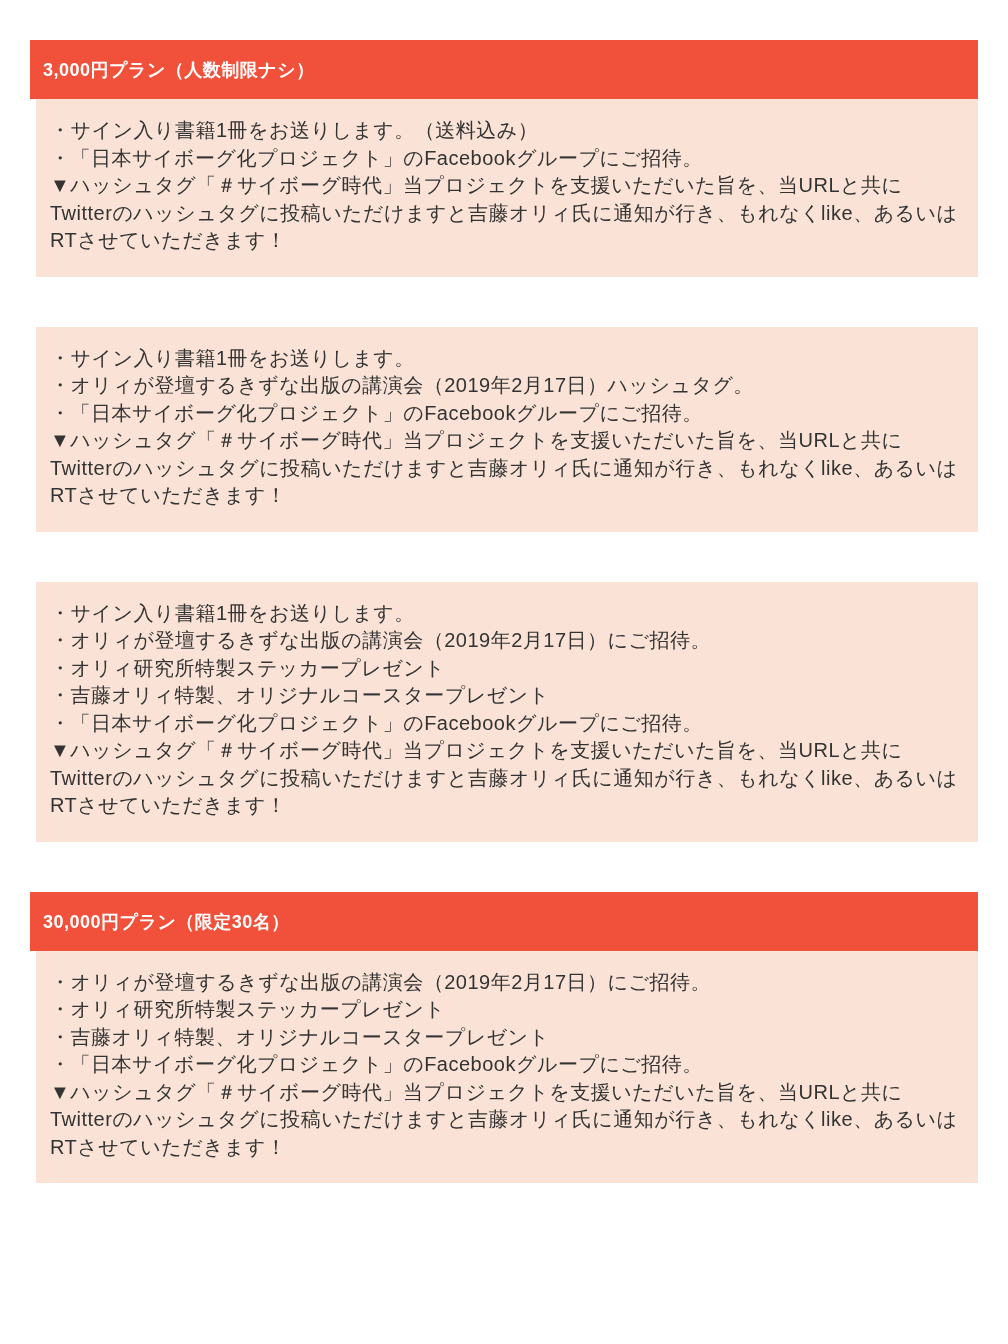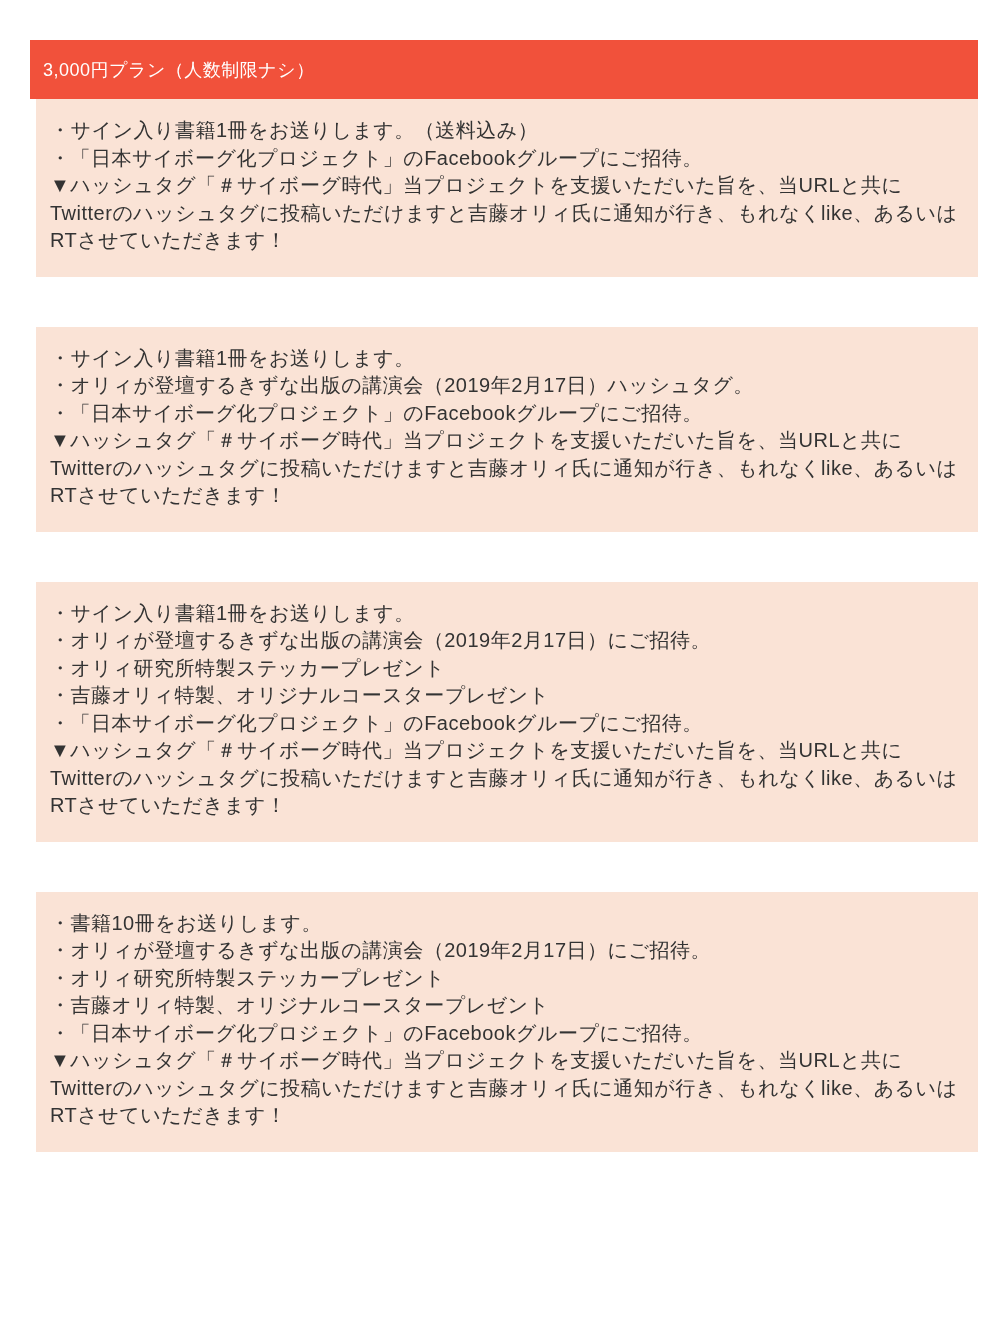--- a/index.html
+++ b/index.html
@@ -17,21 +17,21 @@
   .plan-card {
     margin-bottom: 50px;
   }
   .plan-card:last-child {
     margin-bottom: 0;
   }
   .plan-header {
     background: #f1513b;
     color: #ffffff;
     font-size: 18px;
-    font-weight: normal;
+    font-weight: bold;
     padding: 18px 13px 17px 13px;
     letter-spacing: 0.5px;
   }
   .plan-body {
     background: #fae3d6;
     color: #333333;
     font-size: 20px;
     line-height: 27.5px;
     padding: 18px 14px 22px 14px;
     letter-spacing: 0.5px;
@@ -71,22 +71,24 @@
         <p class="line">・サイン入り書籍1冊をお送りします。</p>
         <p class="line">・オリィが登壇するきずな出版の講演会（2019年2月17日）にご招待。</p>
         <p class="line">・オリィ研究所特製ステッカープレゼント</p>
         <p class="line">・吉藤オリィ特製、オリジナルコースタープレゼント</p>
         <p class="line">・「日本サイボーグ化プロジェクト」のFacebookグループにご招待。</p>
         <p class="line">▼ハッシュタグ「＃サイボーグ時代」当プロジェクトを支援いただいた旨を、当URLと共にTwitterのハッシュタグに投稿いただけますと吉藤オリィ氏に通知が行き、もれなくlike、あるいはRTさせていただきます！</p>
       </div>
     </section>
 
     <section class="plan-card">
+      <header class="plan-header">
+        <span>30,000円プラン（限定30名）</span>
+      </header>
       <div class="plan-body">
-        <p class="line">・書籍10冊をお送りします。</p>
         <p class="line">・オリィが登壇するきずな出版の講演会（2019年2月17日）にご招待。</p>
         <p class="line">・オリィ研究所特製ステッカープレゼント</p>
         <p class="line">・吉藤オリィ特製、オリジナルコースタープレゼント</p>
         <p class="line">・「日本サイボーグ化プロジェクト」のFacebookグループにご招待。</p>
         <p class="line">▼ハッシュタグ「＃サイボーグ時代」当プロジェクトを支援いただいた旨を、当URLと共にTwitterのハッシュタグに投稿いただけますと吉藤オリィ氏に通知が行き、もれなくlike、あるいはRTさせていただきます！</p>
       </div>
     </section>
   </main>
 
 </body></html>

